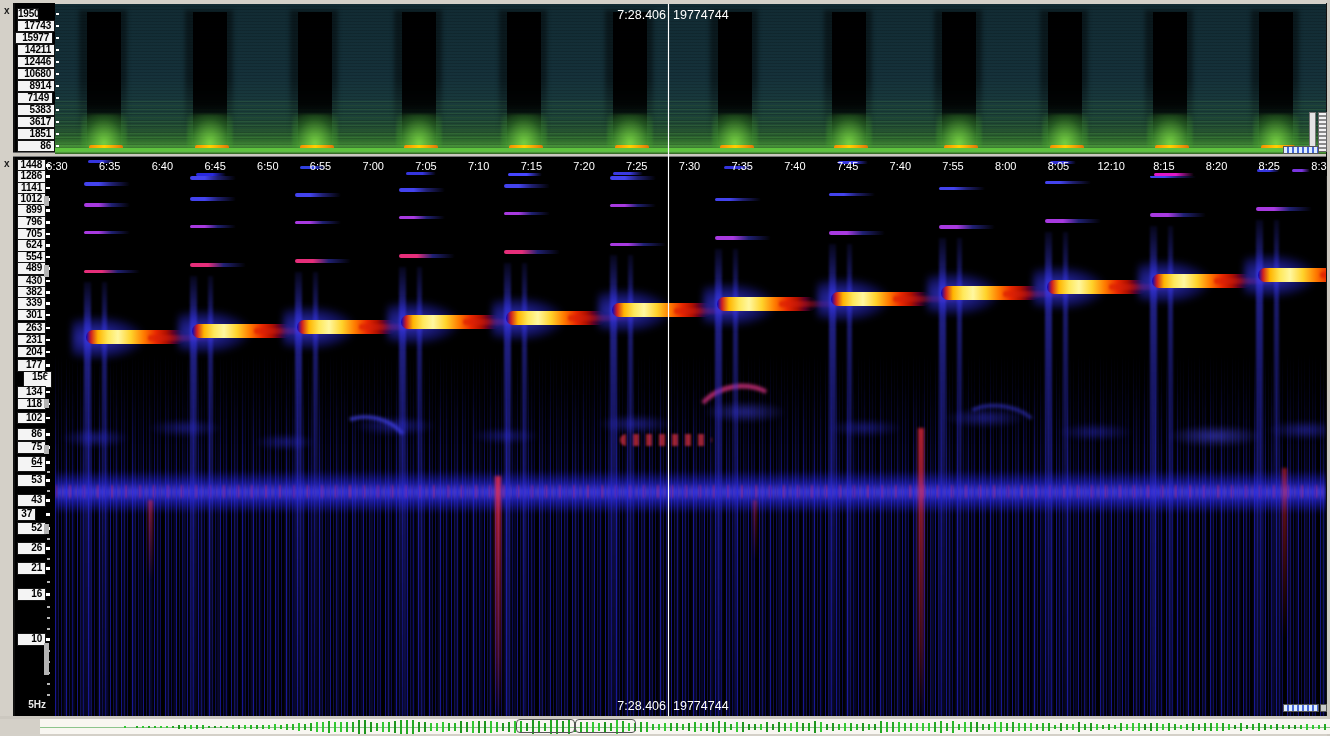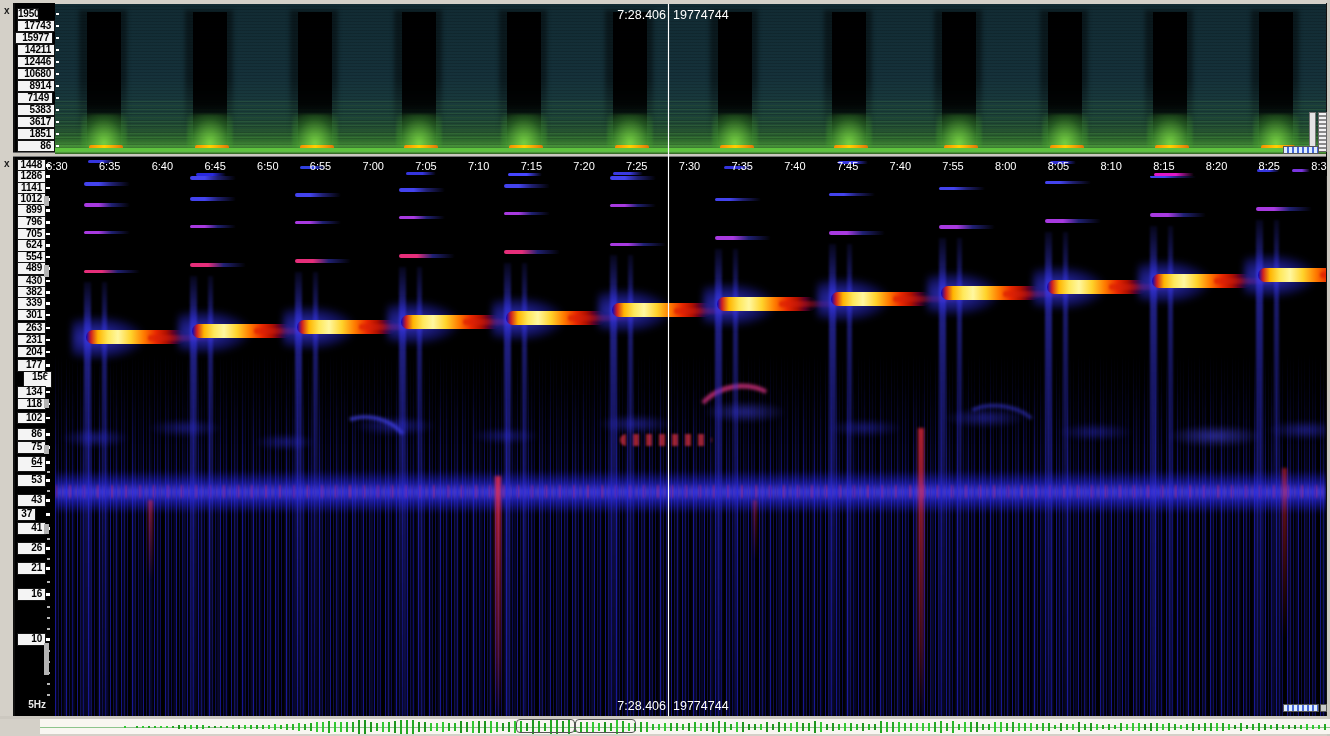--- a/index.html
+++ b/index.html
@@ -175,21 +175,21 @@
       <div class="tlabel" style="left: 569.08px;">7:20</div>
       <div class="tlabel" style="left: 621.788px;">7:25</div>
       <div class="tlabel" style="left: 674.496px;">7:30</div>
       <div class="tlabel" style="left: 727.204px;">7:35</div>
       <div class="tlabel" style="left: 779.912px;">7:40</div>
       <div class="tlabel" style="left: 832.62px;">7:45</div>
       <div class="tlabel" style="left: 885.328px;">7:40</div>
       <div class="tlabel" style="left: 938.036px;">7:55</div>
       <div class="tlabel" style="left: 990.744px;">8:00</div>
       <div class="tlabel" style="left: 1043.45px;">8:05</div>
-      <div class="tlabel" style="left: 1096.16px;">8:10</div>
+      <div class="tlabel" style="left: 1096.16px;">12:10</div>
       <div class="tlabel" style="left: 1148.87px;">8:15</div>
       <div class="tlabel" style="left: 1201.58px;">8:20</div>
       <div class="tlabel" style="left: 1254.28px;">8:25</div>
       <div class="tlabel" style="left: 1306.99px;">8:30</div>
       <div class="tdash" style="left: 73.2747px; top: 3px; width: 26px; background: linear-gradient(90deg, rgb(53, 53, 221) 0px, rgb(53, 53, 221) 55%, transparent);"></div>
       <div class="tdash" style="left: 180.907px; top: 16px; width: 30px; background: linear-gradient(90deg, rgb(42, 42, 224) 0px, rgb(42, 42, 224) 55%, transparent);"></div>
       <div class="tdash" style="left: 285.161px; top: 9px; width: 26px; background: linear-gradient(90deg, rgb(48, 64, 224) 0px, rgb(48, 64, 224) 55%, transparent);"></div>
       <div class="tdash" style="left: 390.685px; top: 15px; width: 30px; background: linear-gradient(90deg, rgb(53, 53, 221) 0px, rgb(53, 53, 221) 55%, transparent);"></div>
       <div class="tdash" style="left: 493.047px; top: 16px; width: 34px; background: linear-gradient(90deg, rgb(70, 70, 255) 0px, rgb(70, 70, 255) 55%, transparent);"></div>
       <div class="tdash" style="left: 598.355px; top: 15px; width: 30px; background: linear-gradient(90deg, rgb(58, 58, 224) 0px, rgb(58, 58, 224) 55%, transparent);"></div>
@@ -601,21 +601,21 @@
     <div class="fbox" style="left: 17px; top: 456.258px; width: 29px; height: 16px; text-decoration: underline;">64</div>
     <div class="ftick" style="left: 46px; top: 461.258px; width: 4px; height: 2.5px;"></div>
     <div class="ftick minor" style="left: 47px; top: 471.245px; width: 3px; height: 2px;"></div>
     <div class="fbox" style="left: 17px; top: 474.231px; width: 29px; height: 12.5px;">53</div>
     <div class="ftick" style="left: 46px; top: 479.231px; width: 4px; height: 2.5px;"></div>
     <div class="ftick minor" style="left: 47px; top: 490.194px; width: 3px; height: 2px;"></div>
     <div class="fbox" style="left: 17px; top: 494.158px; width: 29px; height: 12.5px;">43</div>
     <div class="ftick" style="left: 46px; top: 499.158px; width: 4px; height: 2.5px;"></div>
     <div class="fbox" style="left: 17px; top: 508.48px; width: 19px; height: 12.5px;">37</div>
     <div class="ftick" style="left: 46px; top: 513.48px; width: 4px; height: 2.5px;"></div>
-    <div class="fbox" style="left: 17px; top: 522.315px; width: 29px; height: 12.5px;">41</div>
+    <div class="fbox" style="left: 17px; top: 522.315px; width: 29px; height: 12.5px;">52</div>
     <div class="ftick" style="left: 46px; top: 527.315px; width: 4px; height: 2.5px;"></div>
     <div class="ftick minor" style="left: 47px; top: 538.209px; width: 3px; height: 2px;"></div>
     <div class="fbox" style="left: 17px; top: 542.103px; width: 29px; height: 12.5px;">26</div>
     <div class="ftick" style="left: 46px; top: 547.103px; width: 4px; height: 2.5px;"></div>
     <div class="ftick minor" style="left: 47px; top: 558.28px; width: 3px; height: 2px;"></div>
     <div class="fbox" style="left: 17px; top: 562.457px; width: 29px; height: 12.5px;">21</div>
     <div class="ftick" style="left: 46px; top: 567.457px; width: 4px; height: 2.5px;"></div>
     <div class="ftick minor" style="left: 47px; top: 581.415px; width: 3px; height: 2px;"></div>
     <div class="fbox" style="left: 17px; top: 588.372px; width: 29px; height: 12.5px;">16</div>
     <div class="ftick" style="left: 46px; top: 593.372px; width: 4px; height: 2.5px;"></div>

